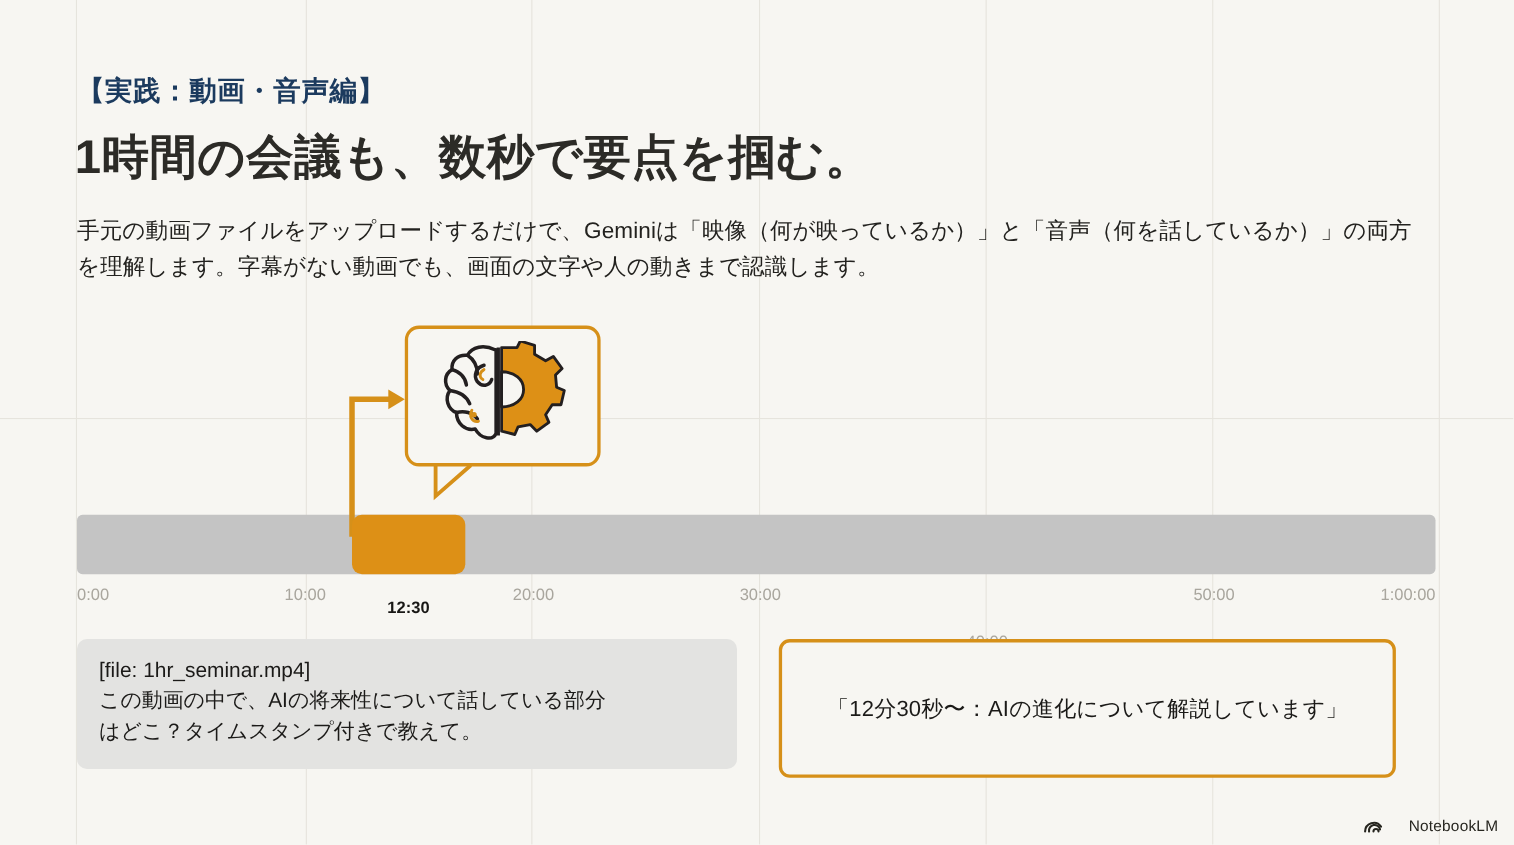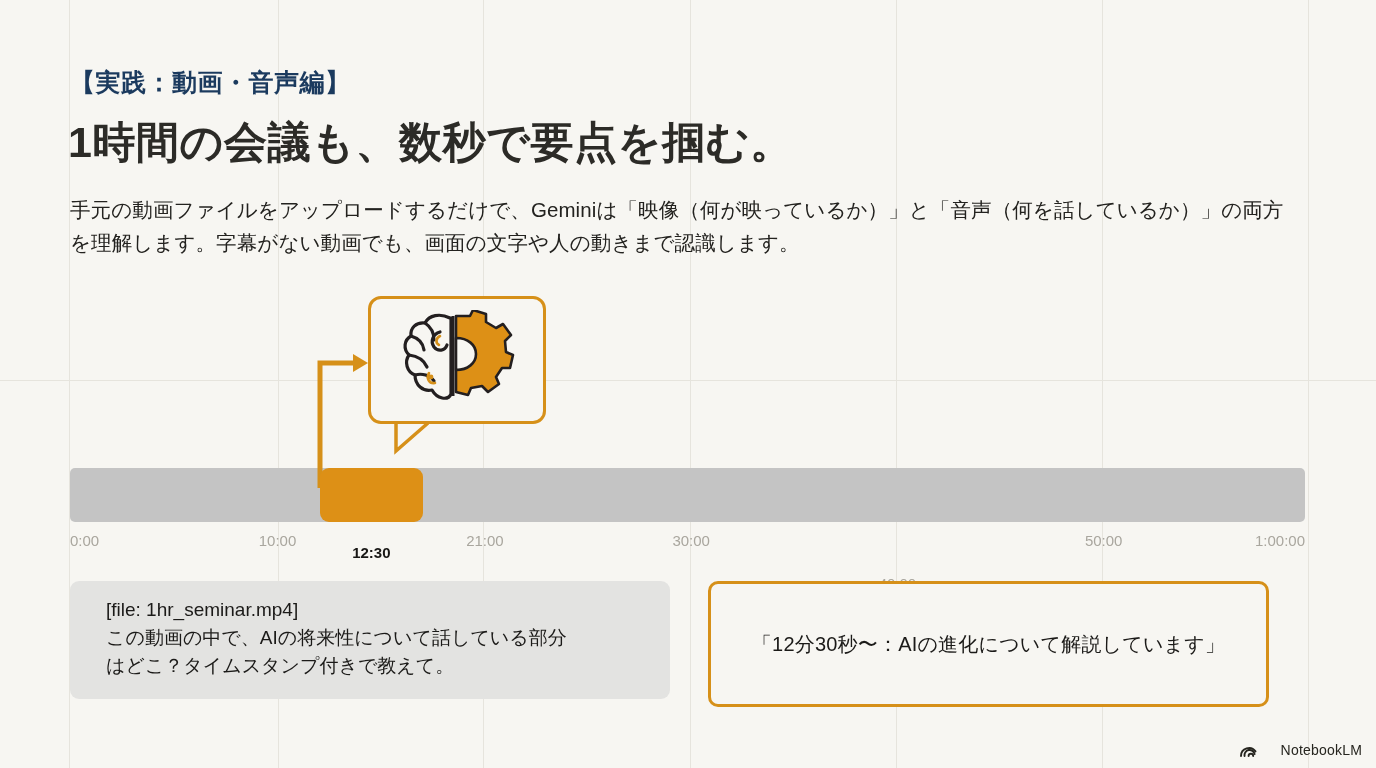--- a/index.html
+++ b/index.html
@@ -164,21 +164,21 @@
 
   
   .prompt-box {
     position: absolute;
     left: 70px;
     top: 581px;
     width: 600px;
     height: 118px;
     background: #e3e3e1;
     border-radius: 9px;
-    padding: 15px 20px 0 36px;
+    padding: 15px 20px 0 20px;
   }
   .prompt-box .line {
     font-size: 19px;
     line-height: 1.47;
     color: #1b1a18;
     white-space: nowrap;
   }
 
   .answer-box {
     position: absolute;
@@ -285,21 +285,21 @@
 
     <line x1="57" y1="6" x2="57" y2="86" stroke="#231f20" stroke-width="3"></line>
   </svg>
 
   <div class="timeline-track"></div>
   <div class="timeline-marker"></div>
   <div class="timeline-ticks" id="timeline-ticks">
       <div class="tick first" style="left: 0px;">0:00</div>
       <div class="tick" style="left: 207.48px;">10:00</div>
       <div class="tick active" style="left: 301.34px; margin-top: 12px;">12:30</div>
-      <div class="tick" style="left: 414.96px;">21:00</div>
+      <div class="tick" style="left: 414.96px;">20:00</div>
       <div class="tick" style="left: 621.205px;">30:00</div>
       <div class="tick" style="left: 827.45px; margin-top: 43px;">40:00</div>
       <div class="tick" style="left: 1033.69px;">50:00</div>
       <div class="tick last" style="left: 1235px;">1:00:00</div>
     </div>
 
   <div class="prompt-box">
     <div class="line">[file: 1hr_seminar.mp4]</div>
     <div class="line">この動画の中で、AIの将来性について話している部分</div>
     <div class="line">はどこ？タイムスタンプ付きで教えて。</div>

